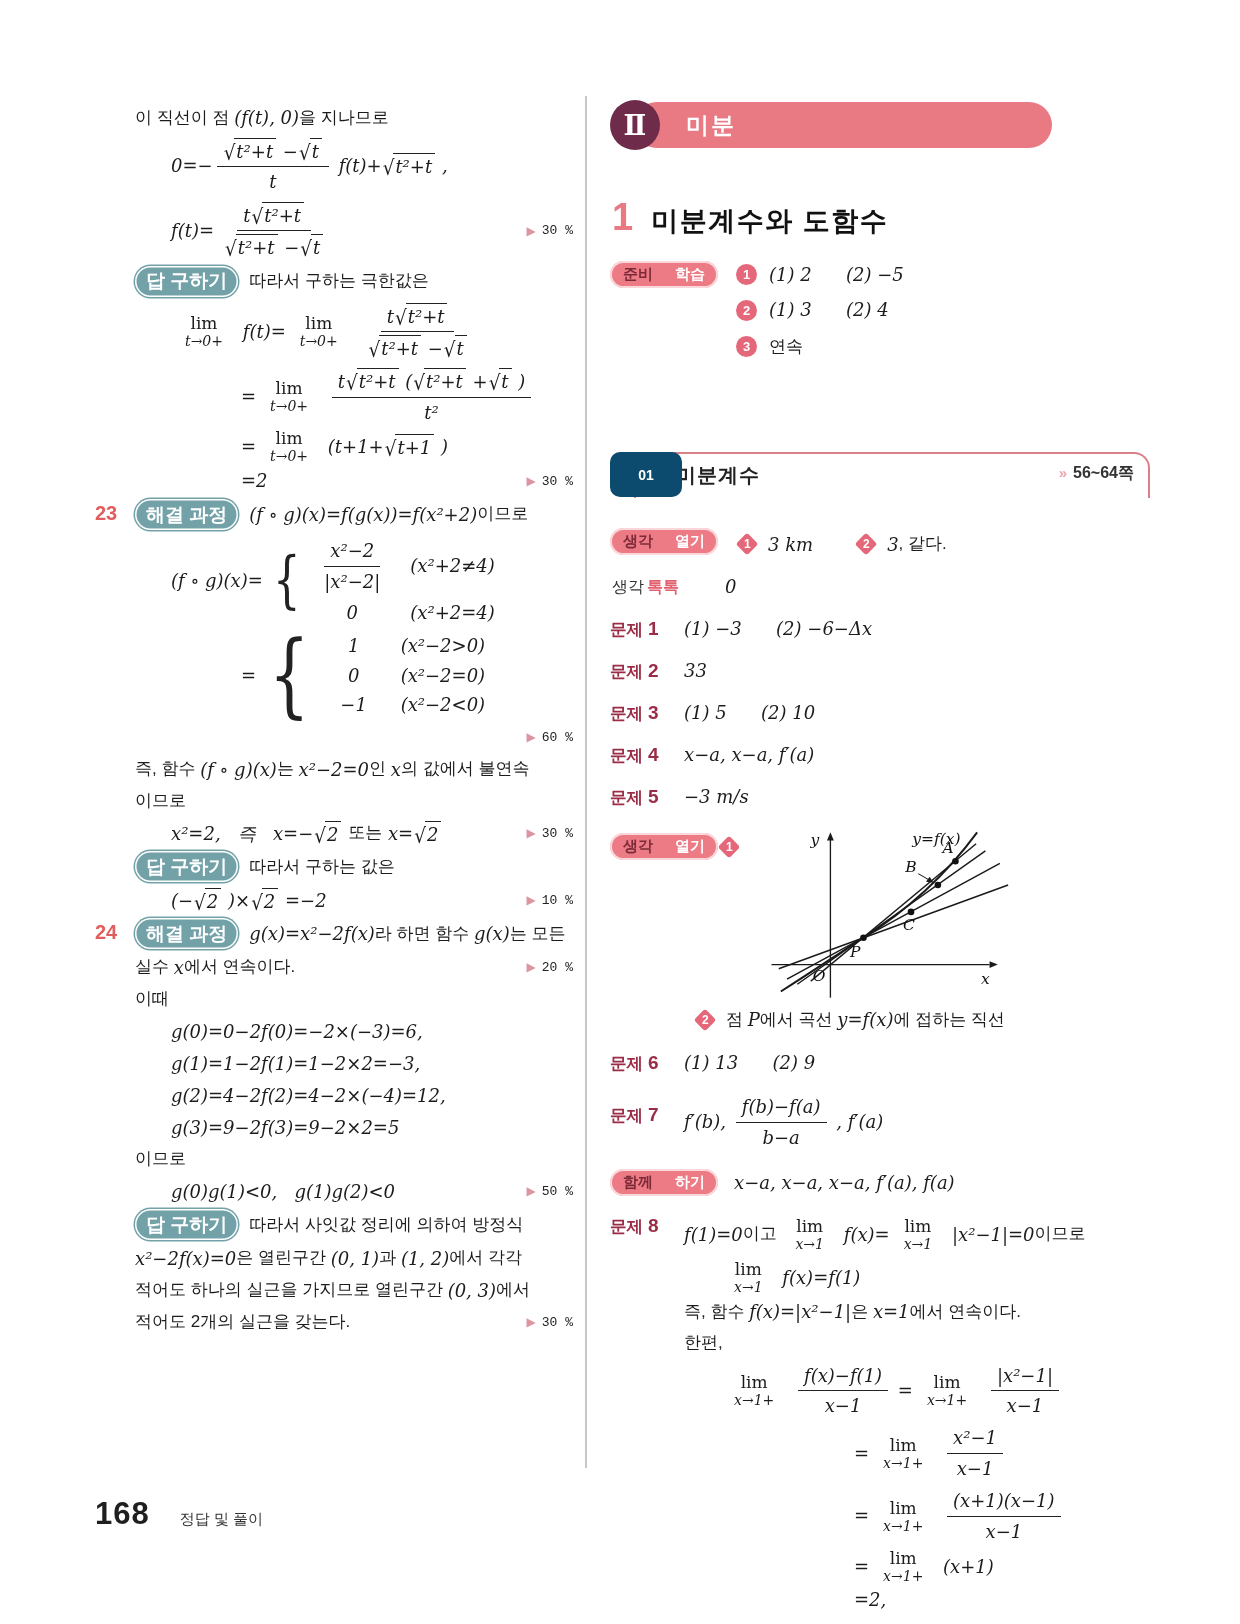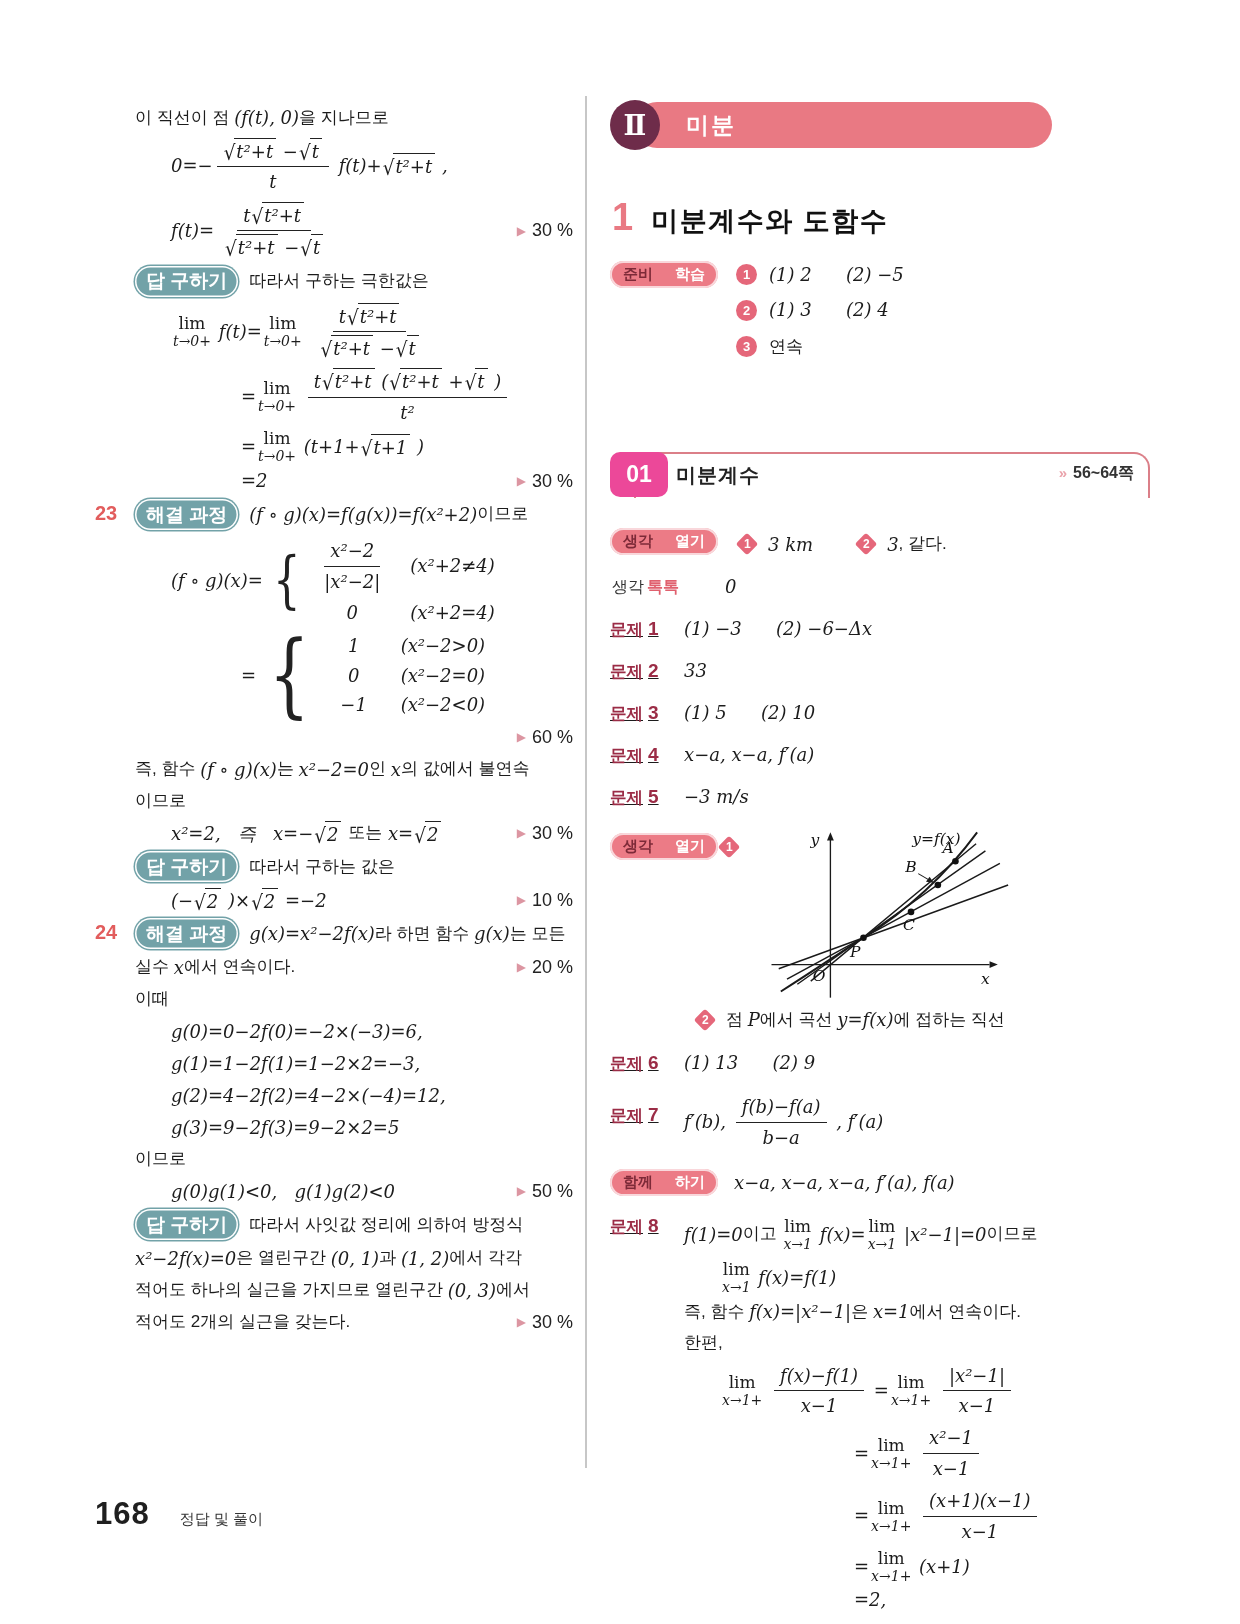--- a/index.html
+++ b/index.html
@@ -8,21 +8,21 @@
 
   
   .kr{white-space:pre-wrap;font-size:17px;line-height:1.55;}
   .mi{white-space:pre-wrap;font-family:"DejaVu Serif",serif;font-style:italic;font-size:18px;line-height:1.3;}
   .rt{display:inline-flex;align-items:flex-end;margin:0 1px;}
   .rs{font-family:"DejaVu Serif",serif;font-style:normal;font-size:1.15em;line-height:1;transform:scaleY(1.12);transform-origin:bottom;}
   .ovl{border-top:1.6px solid #222;padding:1px 3px 0 2px;margin-left:-1px;display:inline-flex;align-items:center;}
   .frac{display:inline-flex;flex-direction:column;align-items:center;vertical-align:middle;margin:2px 4px;}
   .fnum{display:inline-flex;align-items:flex-end;justify-content:center;border-bottom:1.6px solid #222;padding:0 6px 3px;}
   .fden{display:inline-flex;align-items:flex-end;justify-content:center;padding:3px 6px 0;}
-  .lim{display:inline-flex;flex-direction:column;align-items:center;vertical-align:middle;margin:0 2px;}
+  .lim{display:inline-flex;flex-direction:column;align-items:center;vertical-align:middle;margin:0 14px;}
   .lw{font-family:"DejaVu Serif",serif;font-size:17px;line-height:1;}
   .ls{font-family:"DejaVu Serif",serif;font-style:italic;font-size:14px;line-height:1;margin-top:2px;}
   .cases{display:inline-flex;align-items:center;margin-left:4px;}
   .brace{font-family:"DejaVu Serif",serif;font-weight:400;color:#222;transform:scaleX(.7);line-height:.85;}
   .brace.b2{font-size:62px;}
   .brace.b3{font-size:92px;}
   .crows{display:table;border-collapse:collapse;margin-left:2px;}
   .crow{display:table-row;}
   .cval{display:table-cell;text-align:center;vertical-align:middle;padding:3px 6px;min-width:54px;}
   .ccond{display:table-cell;text-align:left;vertical-align:middle;padding:3px 4px 3px 14px;}
@@ -38,21 +38,21 @@
   .line{position:relative;display:flex;align-items:center;padding-left:40px;margin:4px 0;min-height:28px;}
   .line.ind1{padding-left:76px;}
   .line.ind2{padding-left:146px;}
   .lc{display:flex;align-items:center;flex-wrap:wrap;}
   .pnum{position:absolute;left:0;top:3px;color:#e25d5d;font-weight:bold;font-size:20px;}
   .tbadge{display:inline-flex;align-items:center;background:#72a2a8;color:#fff;font-weight:bold;font-size:19px;
           border-radius:999px;padding:2.5px 11px;box-shadow:0 0 0 1.5px #72a2a8, inset 0 0 0 1.5px #fff;
           margin-right:11px;white-space:nowrap;flex:none;}
   .pct{margin-left:auto;display:inline-flex;align-items:center;white-space:nowrap;padding-left:10px;}
   .ptri{color:#dc96a2;font-size:12px;margin-right:6px;}
-  .ptxt{font-family:Liberation Sans, sans-serif;font-size:18px;color:#222;}
+  .ptxt{font-family:Liberation Mono, monospace;font-size:13px;color:#222;}
 
   
   .col-right{position:absolute;left:610px;top:96px;width:540px;}
   .banner{position:relative;height:50px;margin-top:4px;}
   .bpill{position:absolute;left:24px;right:98px;top:2px;height:46px;background:#e97983;border-radius:24px;
          display:flex;align-items:center;padding-left:52px;color:#fff;font-size:23px;font-weight:bold;letter-spacing:2px;}
   .bcircle{position:absolute;left:0;top:0;width:50px;height:50px;border-radius:50%;background:#6e2c4a;color:#fff;
            font-family:"DejaVu Serif",serif;font-size:27px;font-weight:bold;display:flex;align-items:center;justify-content:center;z-index:2;}
   .chapter{display:flex;align-items:baseline;gap:18px;margin-top:48px;padding-left:2px;}
   .chnum{color:#e97983;font-size:38px;font-weight:bold;line-height:1;}
@@ -69,33 +69,33 @@
   .binline{display:flex;align-items:center;margin-left:18px;padding-top:3px;}
   .cmark{width:21px;height:21px;border-radius:50%;background:#e5677a;color:#fff;font-size:13px;font-weight:bold;
          display:inline-flex;align-items:center;justify-content:center;margin-right:12px;flex:none;}
   .dmark{width:16px;height:16px;transform:rotate(45deg);border-radius:3px;background:#e5677a;
          display:inline-flex;align-items:center;justify-content:center;margin:0 13px 0 3px;flex:none;}
   .dmark span{transform:rotate(-45deg);color:#fff;font-size:12px;font-weight:bold;}
 
   .sechead{position:relative;height:46px;margin-top:92px;}
   .sectab{position:absolute;left:24px;right:0;top:0;height:44px;border:2px solid #db7f88;border-bottom:none;
           border-radius:16px 16px 0 0;}
-  .secnum{position:absolute;left:0;top:0;width:58px;height:45px;background:#ec4899;color:#fff;border-radius:10px;
-          display:flex;align-items:center;justify-content:center;font-weight:bold;font-size:23px;z-index:2;}
+  .secnum{position:absolute;left:0;top:0;width:72px;height:45px;background:#0c4a6e;color:#fff;border-radius:10px;
+          display:flex;align-items:center;justify-content:center;font-weight:bold;font-size:14px;z-index:2;}
   .sectitle{position:absolute;left:66px;top:10px;font-weight:bold;font-size:20px;color:#222;letter-spacing:1px;}
   .secpages{position:absolute;right:16px;top:11px;display:flex;align-items:baseline;font-weight:bold;font-size:16px;color:#333;}
   .chev{color:#eaa3ab;margin-right:6px;font-size:15px;}
 
   .ttrow{display:flex;align-items:center;margin-top:18px;padding-left:2px;}
   .tt1{font-size:16px;color:#333;}
   .tt2{font-size:16px;font-weight:bold;color:#e0606e;margin-left:3px;}
   .ttval{margin-left:46px;}
 
   .prow{display:flex;align-items:flex-start;margin-top:17px;}
-  .plabwrap{width:74px;flex:none;display:flex;align-items:baseline;gap:5px;padding-top:2px;text-decoration:underline;}
+  .plabwrap{width:74px;flex:none;display:flex;align-items:baseline;gap:5px;padding-top:2px;}
   .plab{color:#9b2c46;font-weight:bold;font-size:16.5px;}
   .pnum2{color:#9b2c46;font-weight:bold;font-size:19px;}
   .pcontent{display:flex;align-items:center;flex-wrap:wrap;padding-top:1px;}
   .p8col{display:flex;flex-direction:column;align-items:flex-start;}
   .pline{display:flex;align-items:center;margin:5px 0;}
   .pline.i1{margin-left:36px;}
   .pline.i2{margin-left:170px;}
 
   .gblock{display:flex;align-items:flex-start;margin-top:24px;}
   .gsvg{margin-left:6px;margin-top:-8px;}

